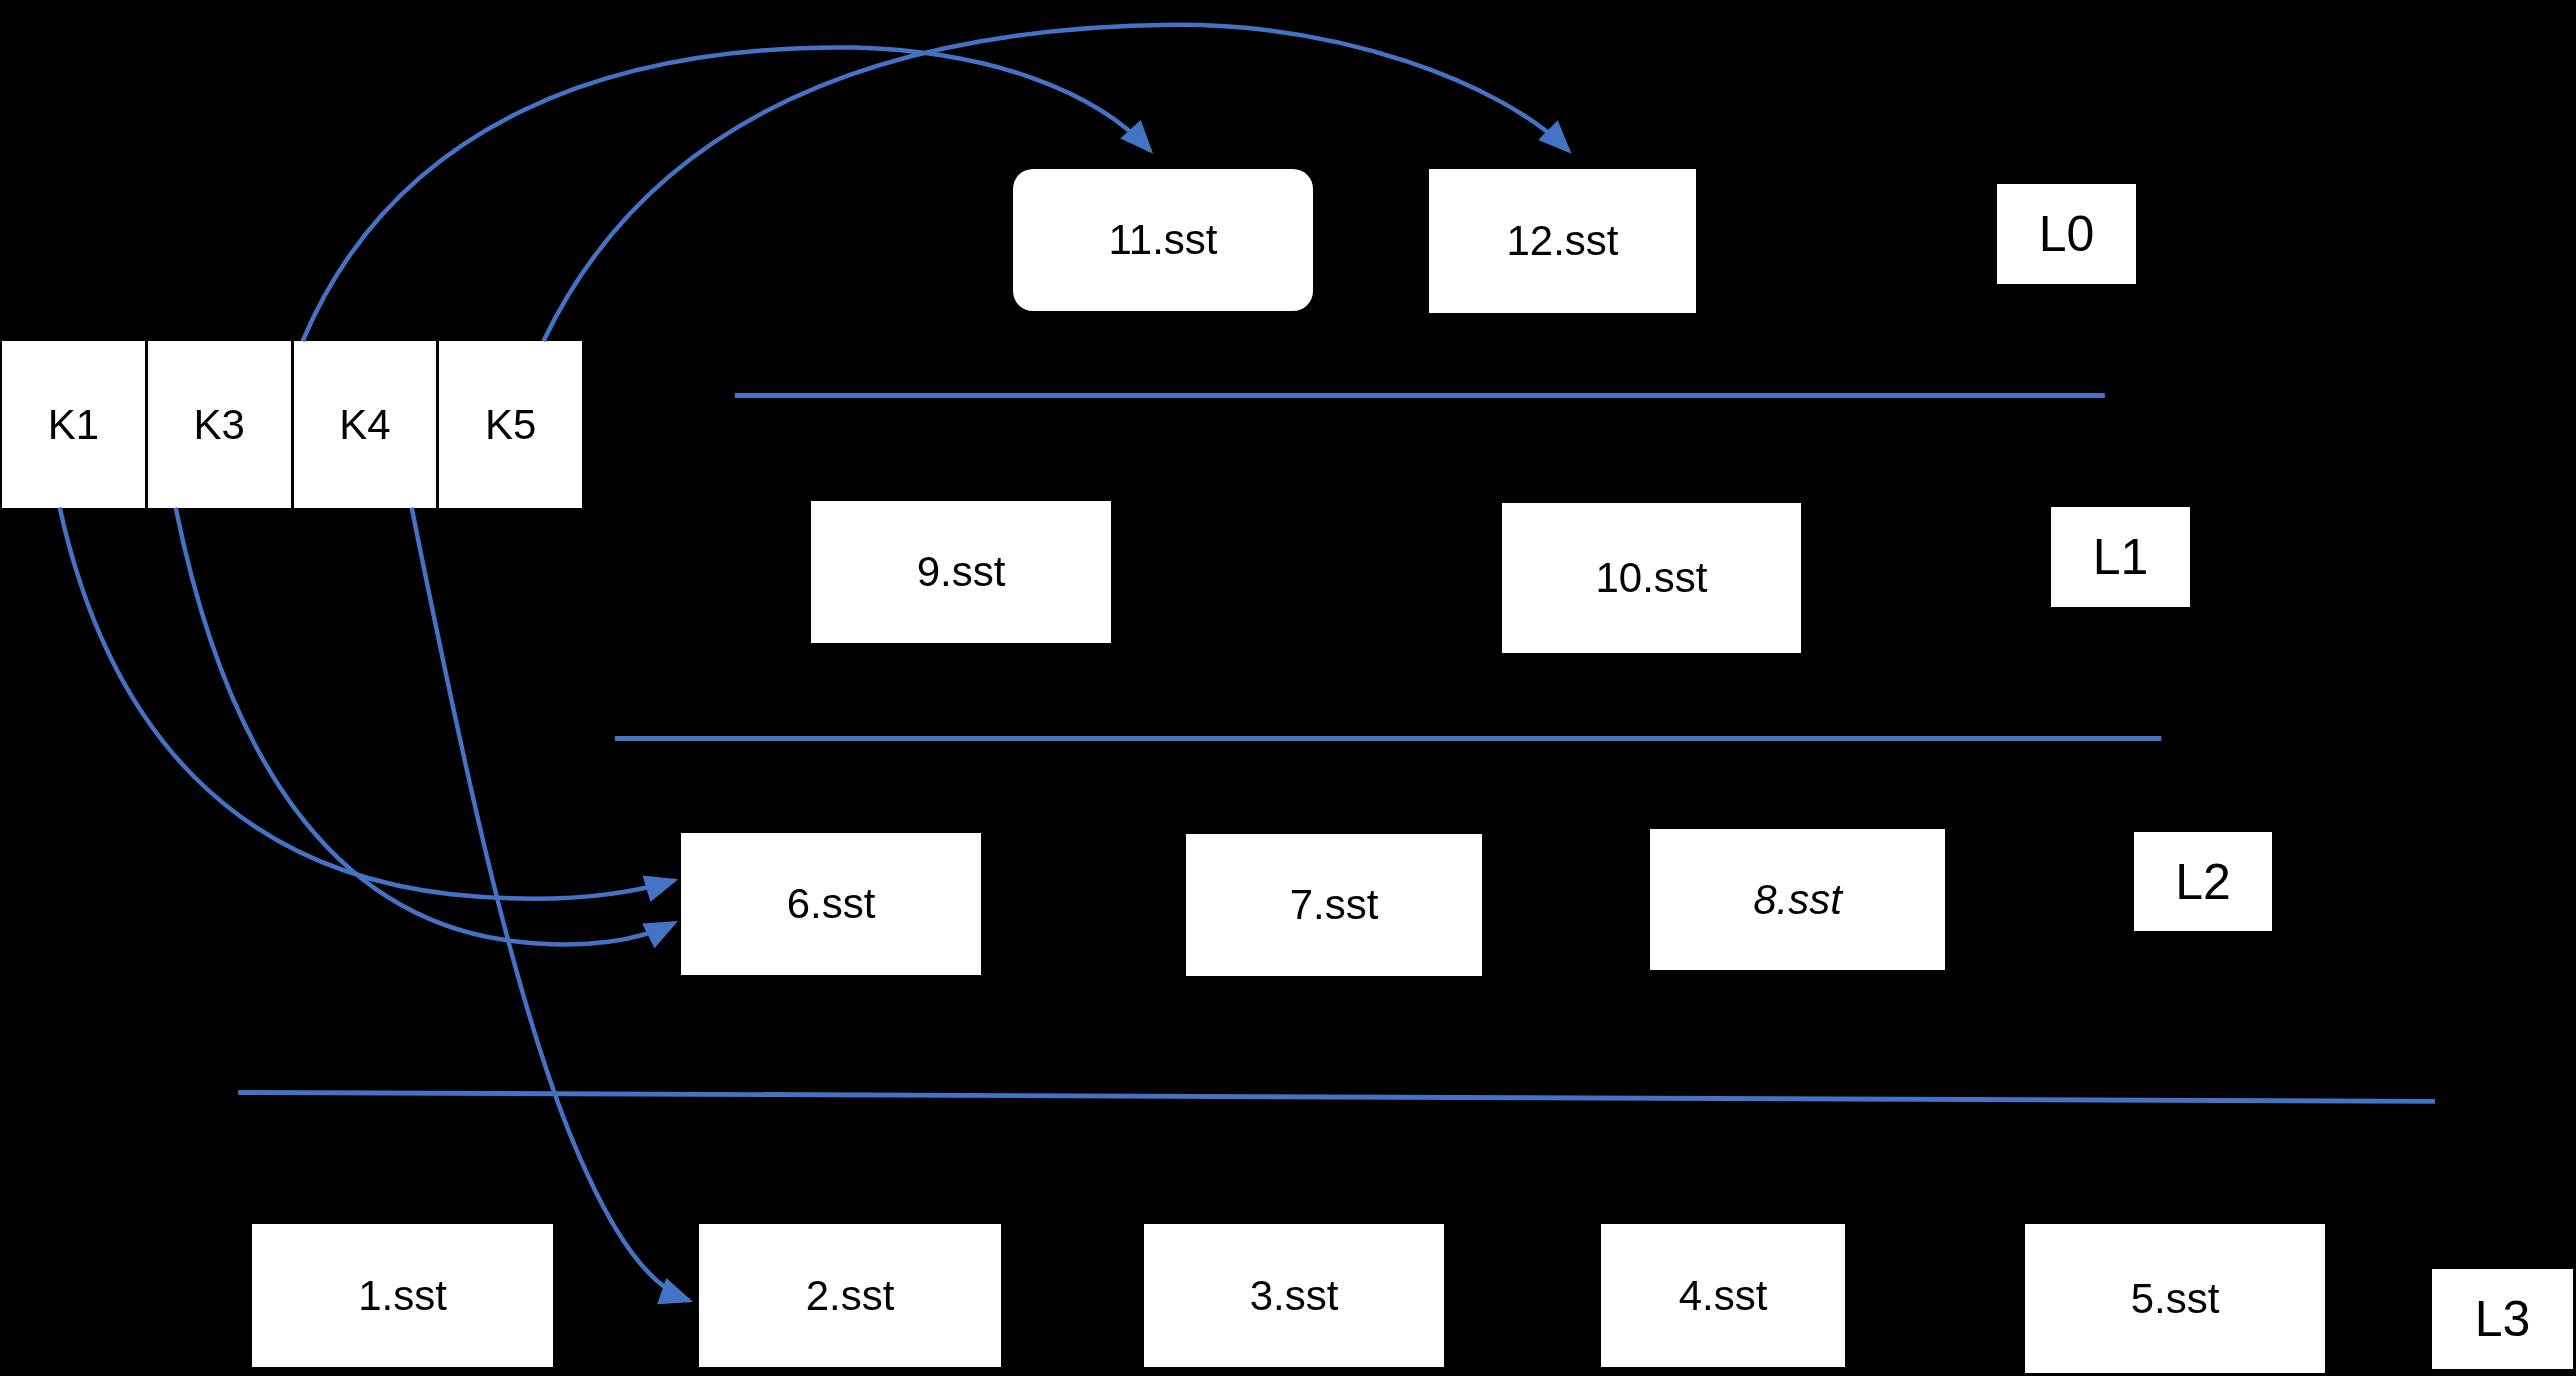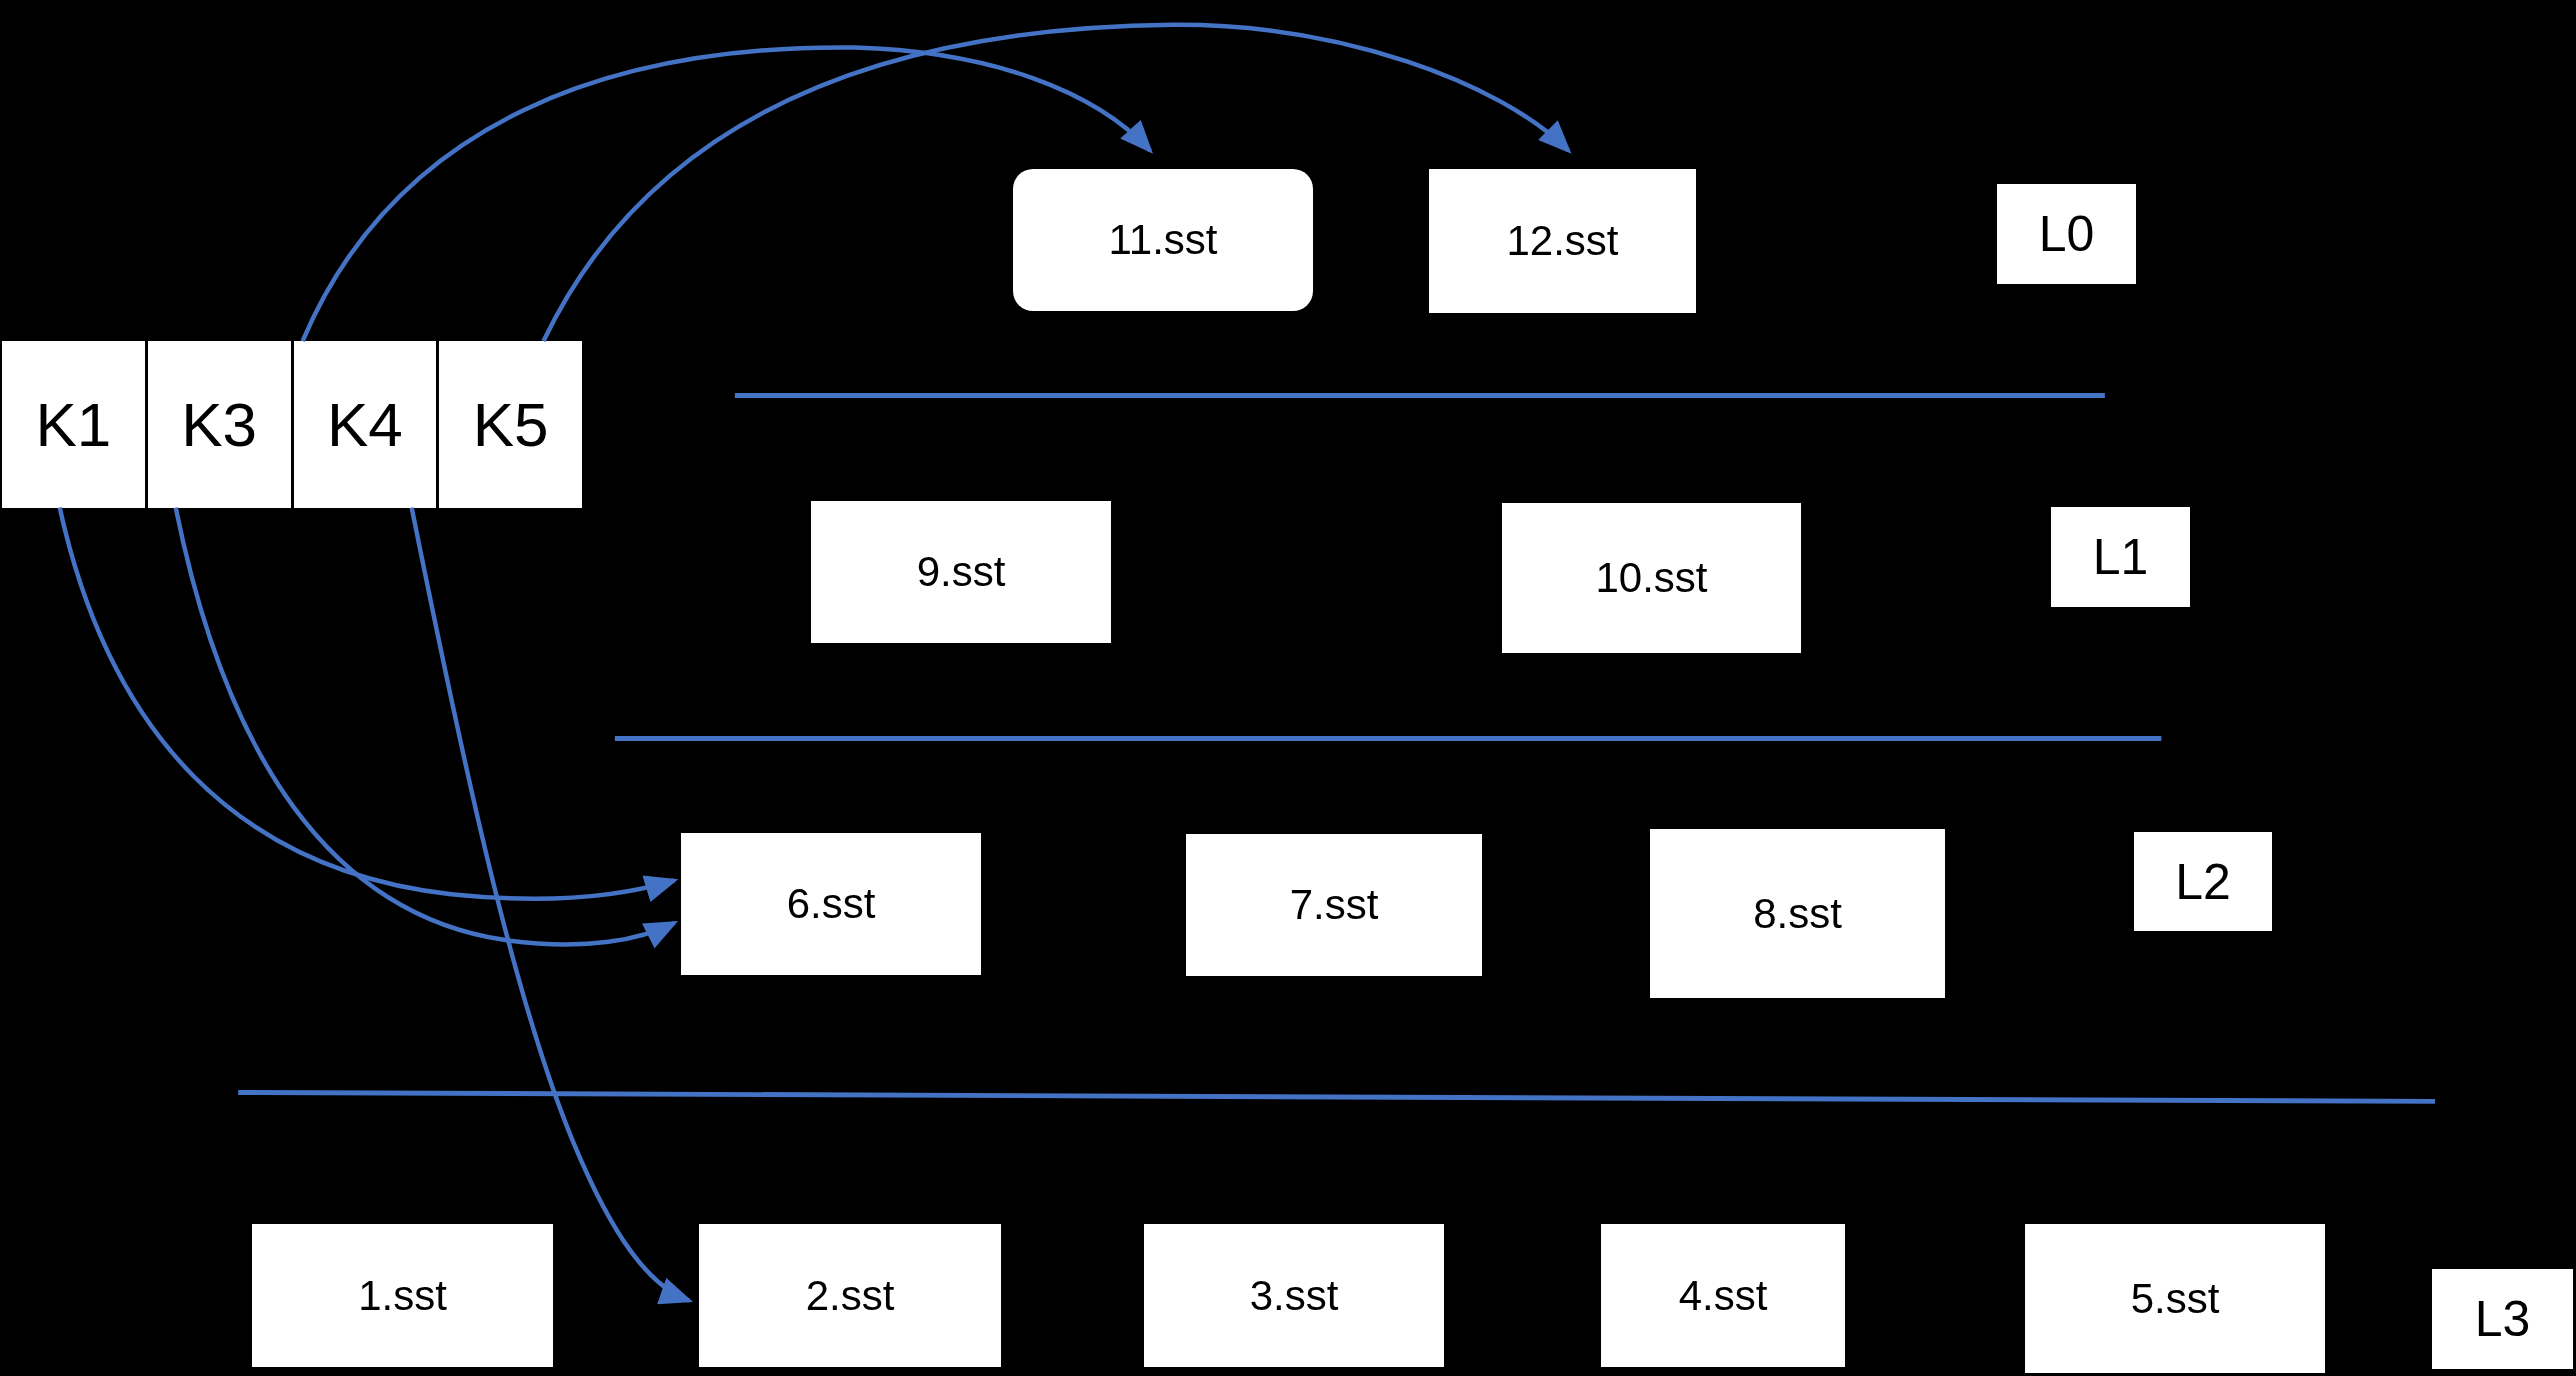--- a/index.html
+++ b/index.html
@@ -12,21 +12,21 @@
     display:flex;align-items:center;justify-content:center;
     font-size:42px;line-height:1;
   }
   .lvl{font-size:50px;}
   #keystrip{
     position:absolute;left:2px;top:341px;width:580px;height:167px;
     background:#ffffff;display:flex;
   }
   .kcell{
     flex:1;display:flex;align-items:center;justify-content:center;
-    font-size:62px;color:#000000;background:#ffffff;
+    font-size:42px;color:#000000;background:#ffffff;
   }
   .kcell + .kcell{border-left:3px solid #000000;}
   #overlay{position:absolute;left:0;top:0;pointer-events:none;}
 </style>
 </head>
 <body>
 
 <div id="stage">
 
   <div id="keystrip">
@@ -39,21 +39,21 @@
   <div class="box" style="left:1013px;top:169px;width:300px;height:142px;border-radius:20px;">11.sst</div>
   <div class="box" style="left:1429px;top:169px;width:267px;height:144px;">12.sst</div>
   <div class="box lvl" style="left:1997px;top:184px;width:139px;height:100px;">L0</div>
 
   <div class="box" style="left:811px;top:501px;width:300px;height:142px;">9.sst</div>
   <div class="box" style="left:1502px;top:503px;width:299px;height:150px;">10.sst</div>
   <div class="box lvl" style="left:2051px;top:507px;width:139px;height:100px;">L1</div>
 
   <div class="box" style="left:681px;top:833px;width:300px;height:142px;">6.sst</div>
   <div class="box" style="left:1186px;top:834px;width:296px;height:142px;">7.sst</div>
-  <div class="box" style="left:1650px;top:829px;width:295px;height:169px;">8.sst</div>
+  <div class="box" style="left:1650px;top:829px;width:295px;height:141px;font-style:italic;">8.sst</div>
   <div class="box lvl" style="left:2134px;top:832px;width:138px;height:99px;">L2</div>
 
   <div class="box" style="left:252px;top:1224px;width:301px;height:143px;">1.sst</div>
   <div class="box" style="left:699px;top:1224px;width:302px;height:143px;">2.sst</div>
   <div class="box" style="left:1144px;top:1224px;width:300px;height:143px;">3.sst</div>
   <div class="box" style="left:1601px;top:1224px;width:244px;height:143px;">4.sst</div>
   <div class="box" style="left:2025px;top:1224px;width:300px;height:149px;">5.sst</div>
   <div class="box lvl" style="left:2432px;top:1241px;width:141px;height:100px;margin-top:28px;">L3</div>
 
   <svg id="overlay" width="2576" height="1376" viewBox="0 0 2598 1388">

